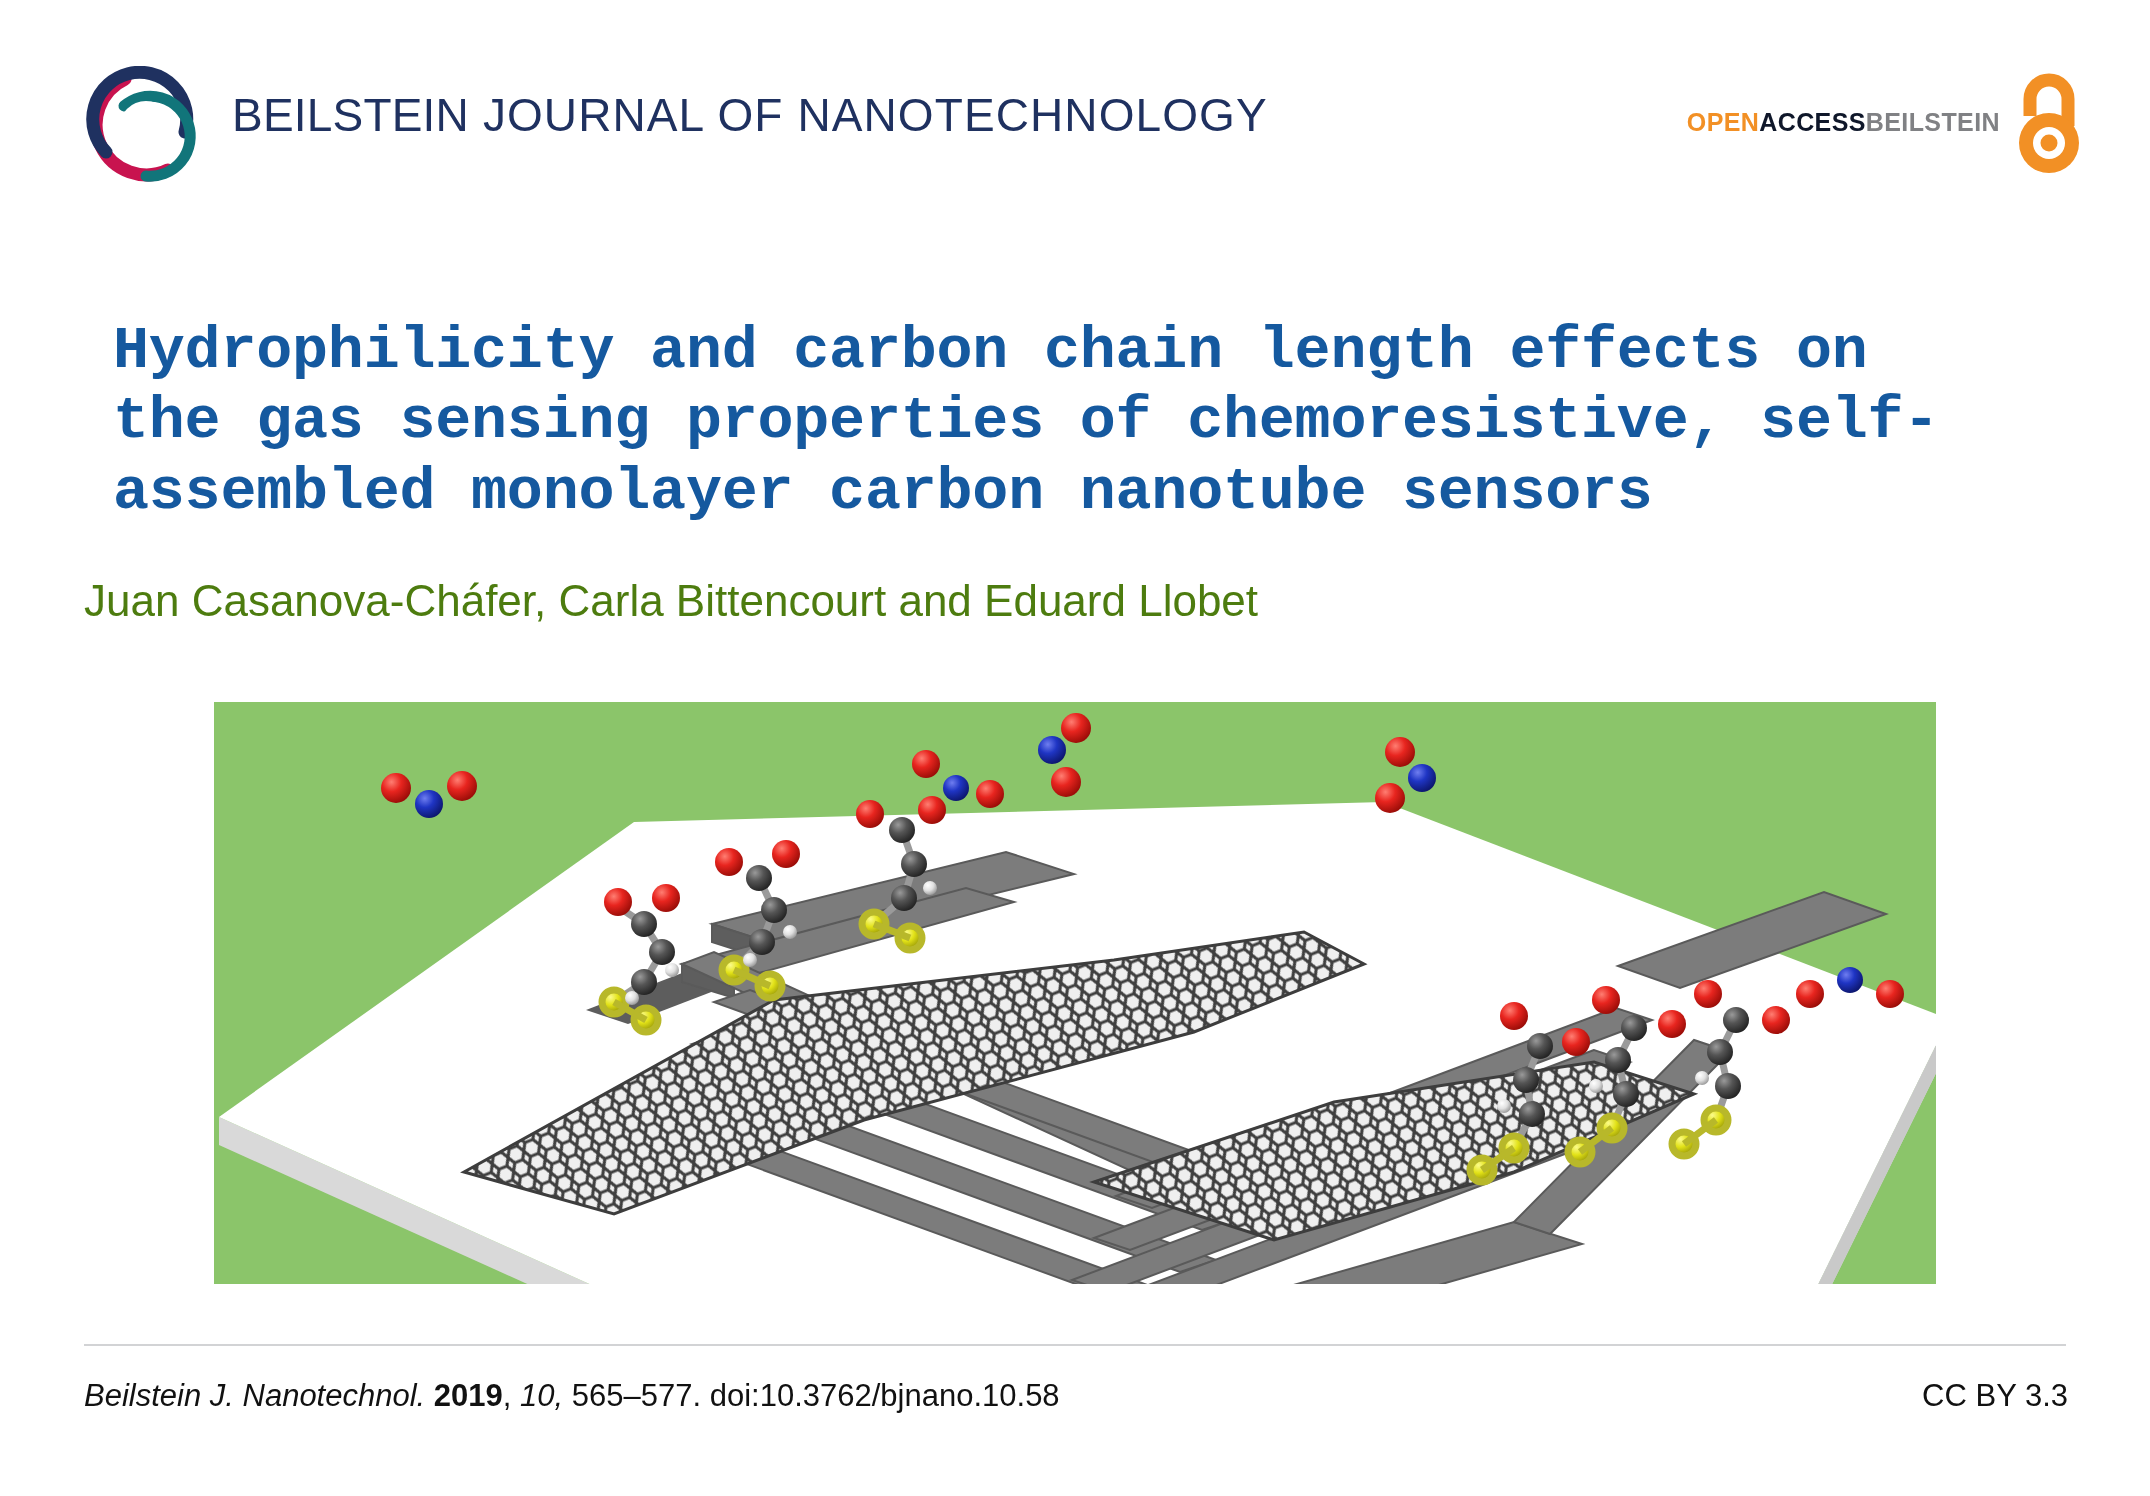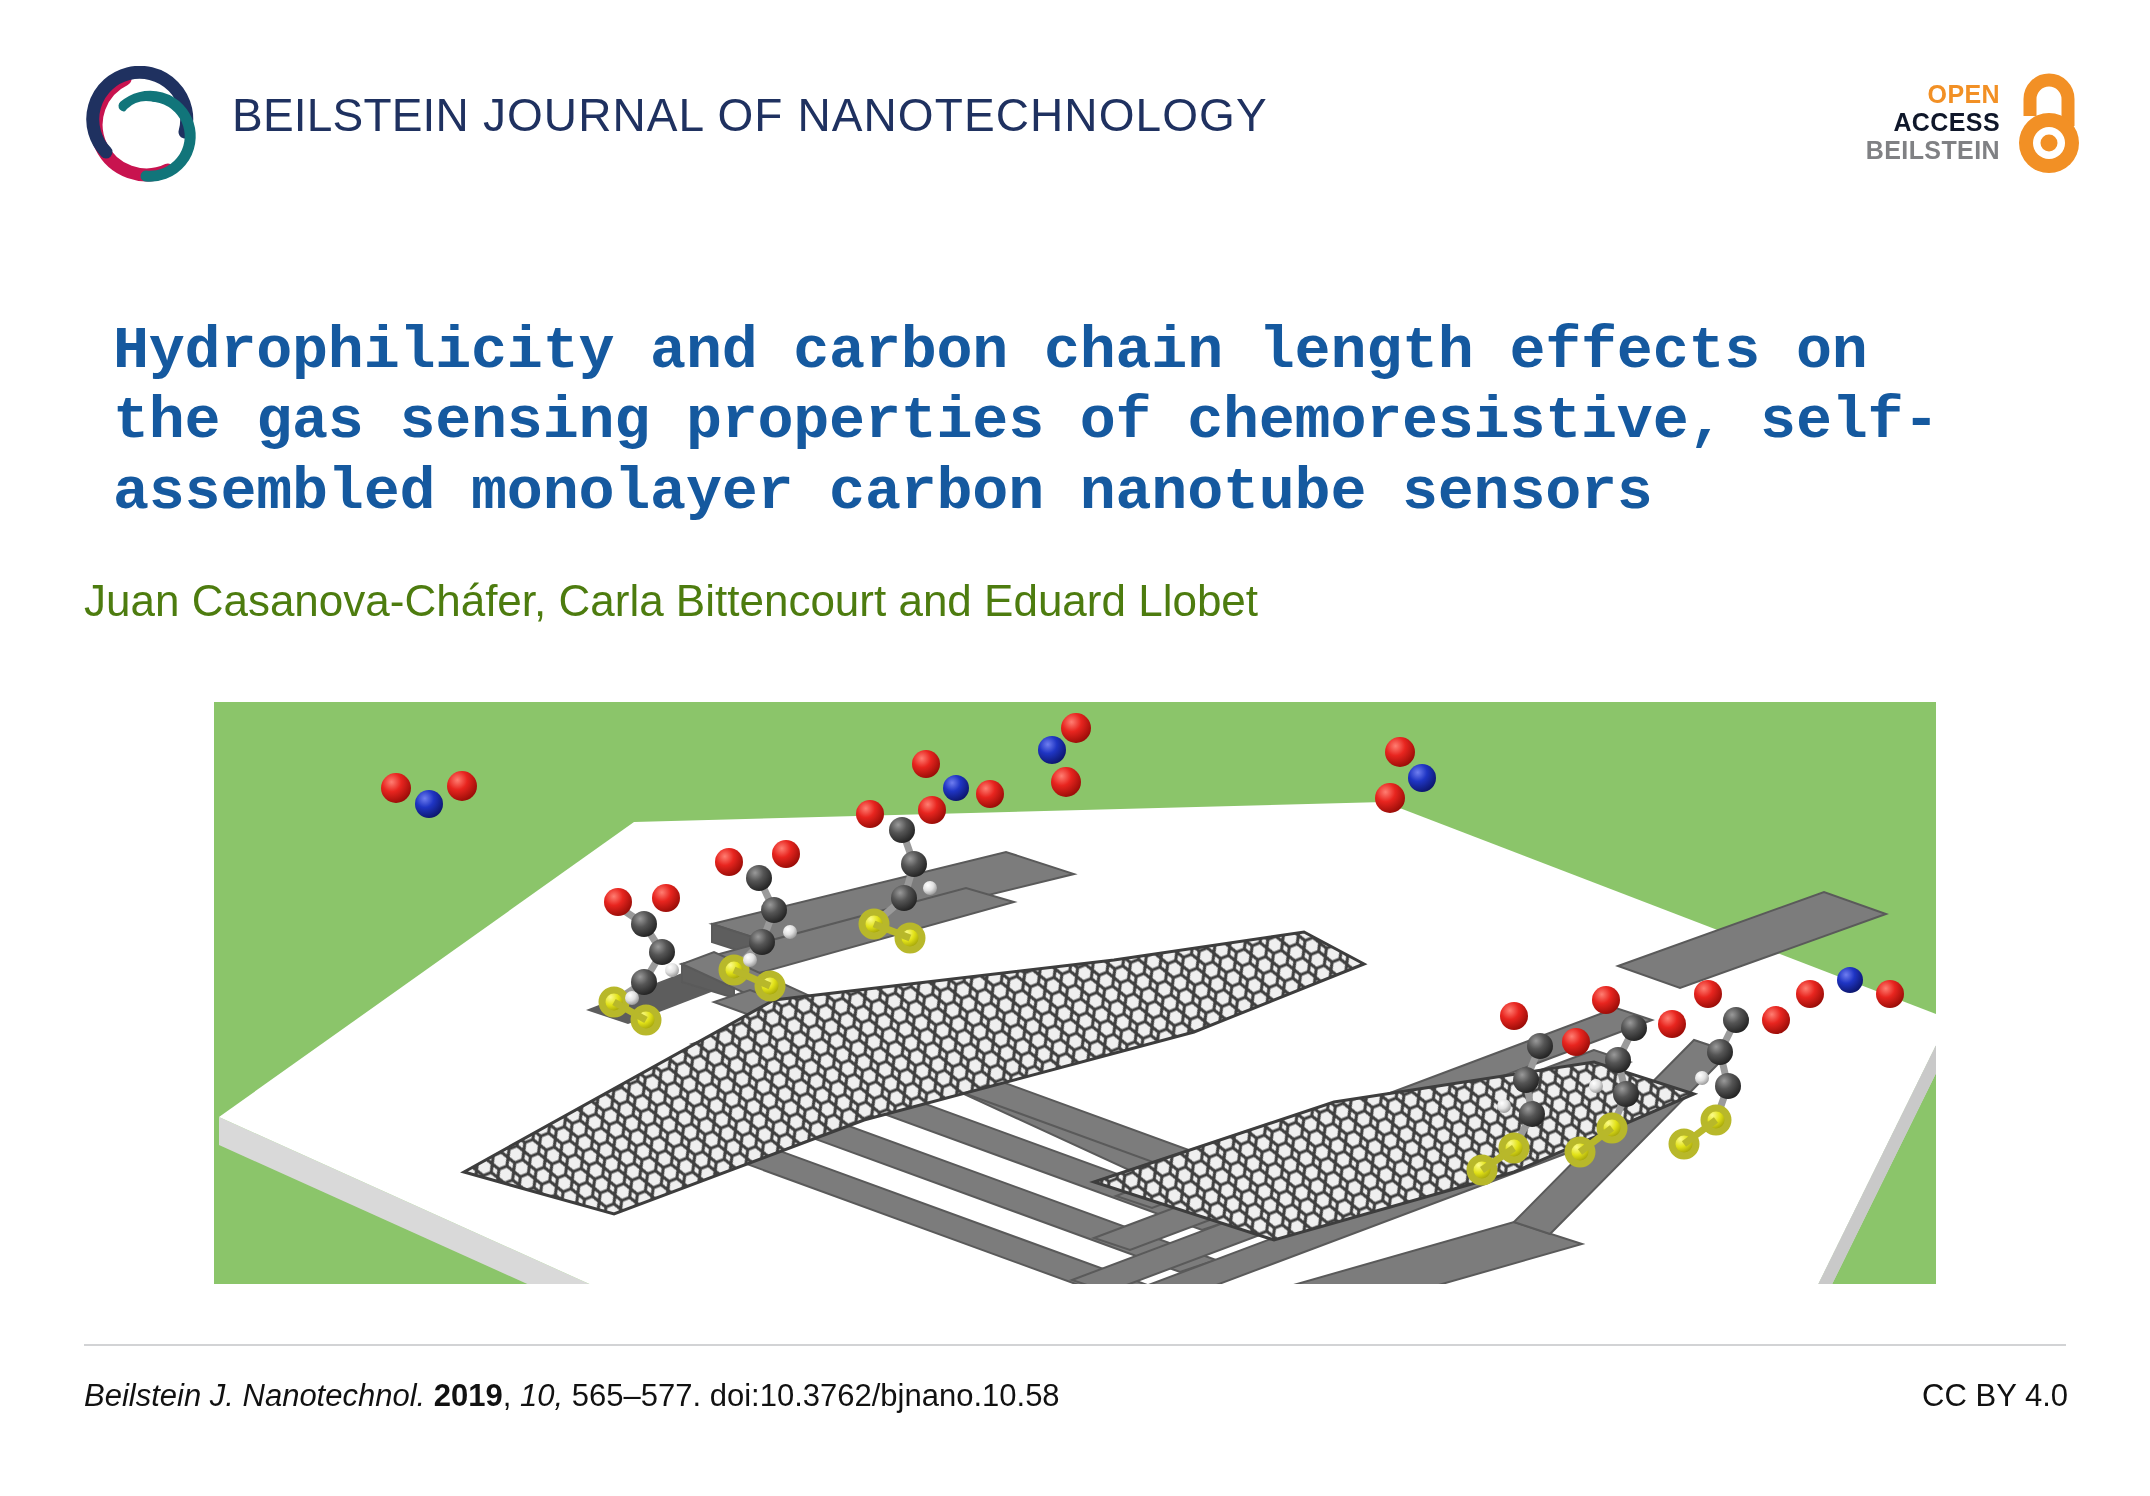--- a/index.html
+++ b/index.html
@@ -47,21 +47,21 @@
   
   .oa-badge {
     position: absolute;
     right: 62px; top: 66px;
     display: flex;
     align-items: center;
     height: 112px;
   }
   .oa-words {
     display: flex;
-    flex-direction: column;
+    flex-direction: row;
     align-items: flex-end;
     justify-content: center;
     line-height: 1.12;
     margin-right: 10px;
   }
   .oa-words span {
     font-size: 25px;
     font-weight: bold;
     letter-spacing: 0.4px;
   }
@@ -402,13 +402,13 @@
     </g>
   </svg>
 </div>
 
 <div class="footer-rule"></div>
 
 <div class="citation">
   <span class="ci-it">Beilstein J. Nanotechnol.</span><span>&nbsp;</span><span class="ci-bold">2019</span><span>,&nbsp;</span><span class="ci-it">10,</span><span>&nbsp;</span><span>565–577. doi:10.3762/bjnano.10.58</span>
 </div>
 
-<div class="license">CC BY 4.0</div>
+<div class="license">CC BY 3.3</div>
 
 </body></html>

